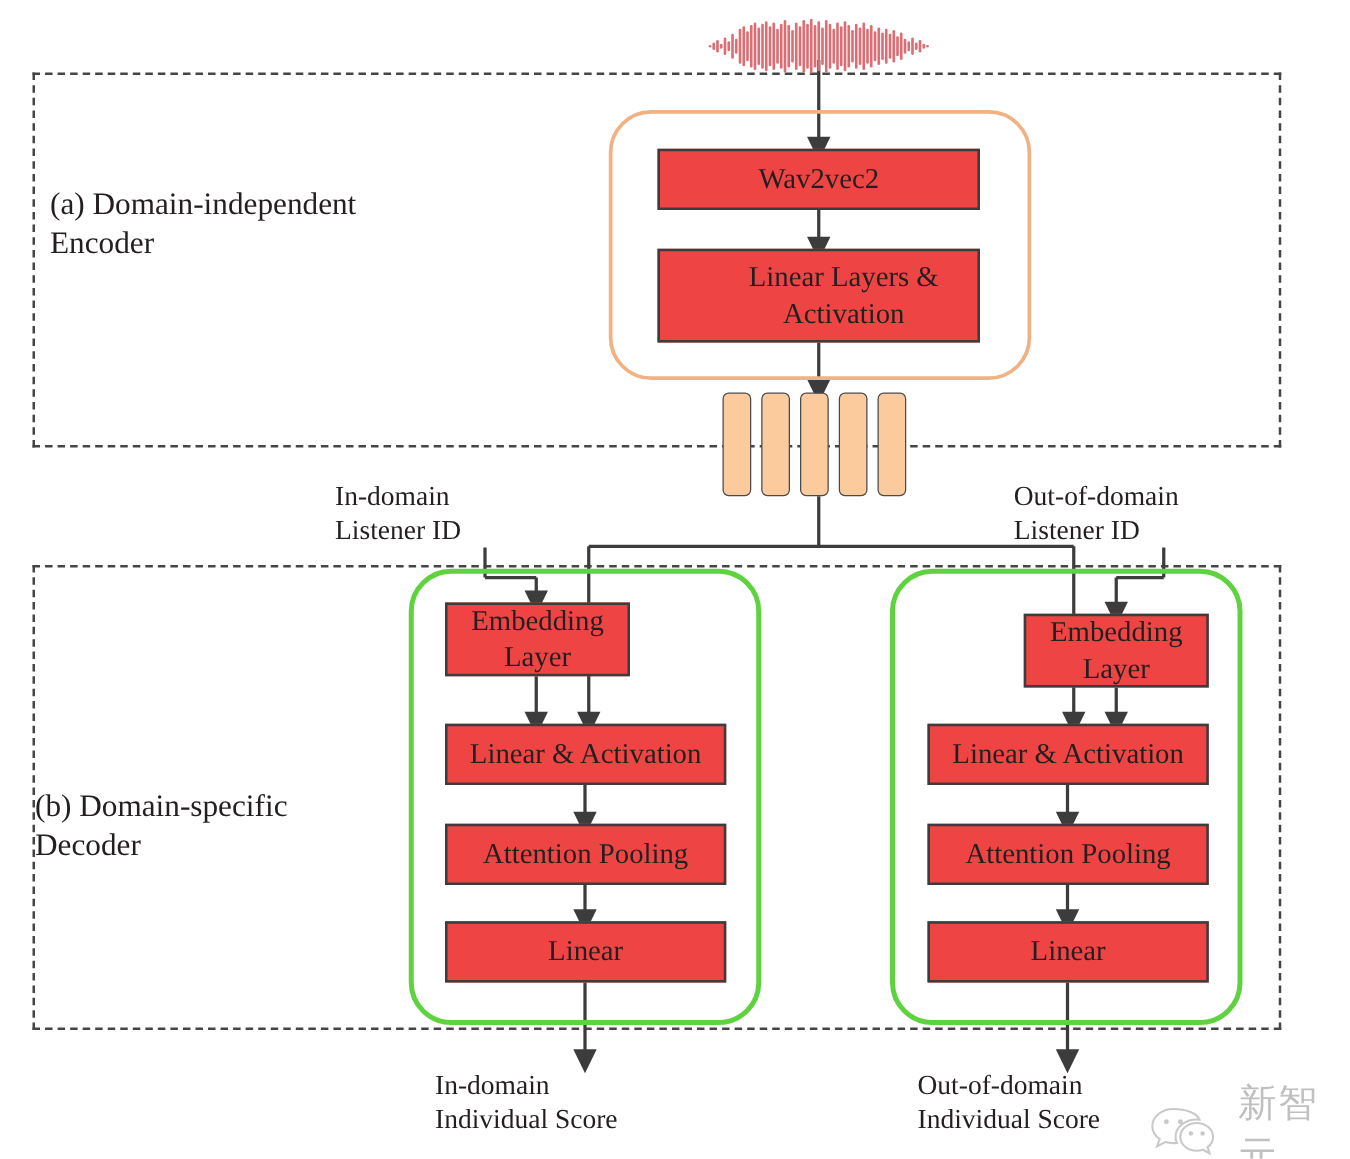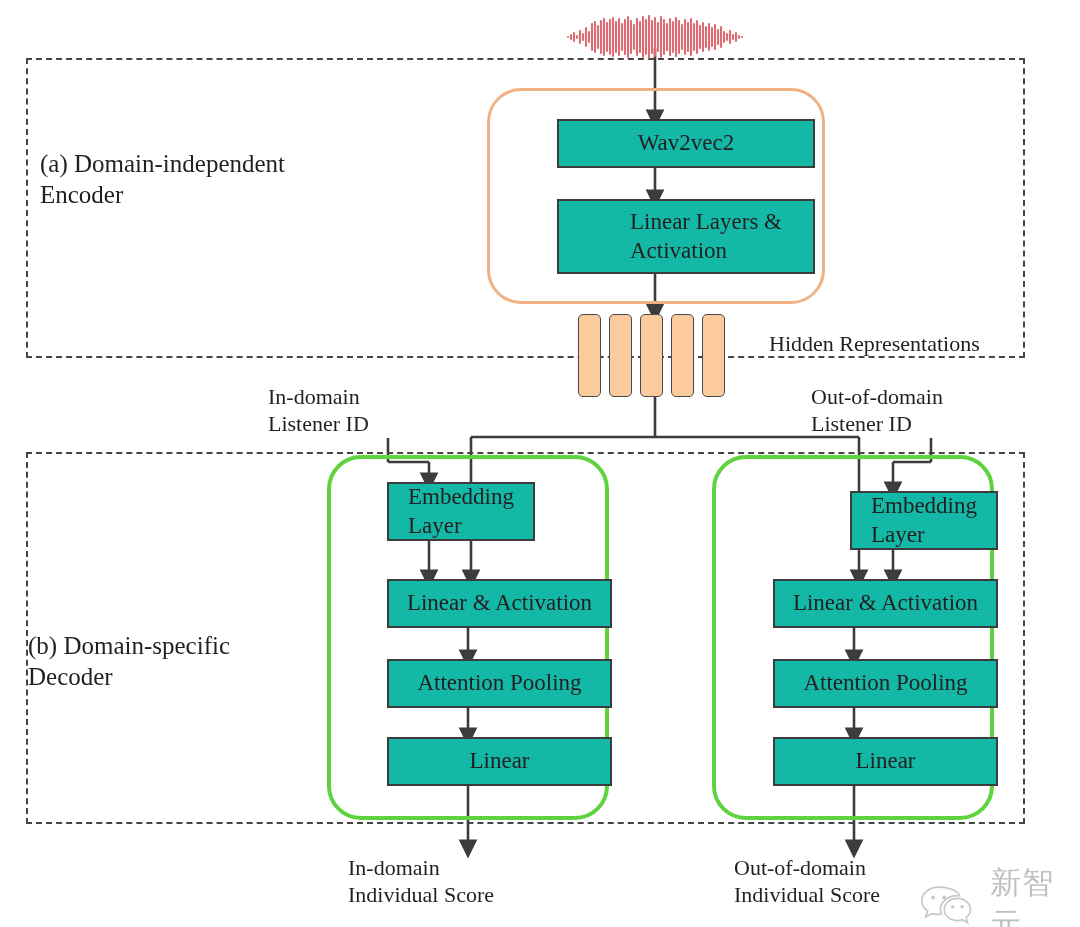--- a/index.html
+++ b/index.html
@@ -40,29 +40,28 @@
     font-size: 22px;
   }
   .box-label {
     font-size: 23px;
   }
   
   .pbox {
     position: absolute;
     box-sizing: border-box;
     border: 2.3px solid #3c3c3c;
-    background: #14b8a6;
+    background: #ef4444;
     display: flex;
     align-items: center;
     justify-content: center;
-    text-align: left;
+    text-align: center;
     line-height: 1.22;
     color: #231f20;
     white-space: pre-line;
-    margin-left: 31px;
   }
   
   .group-frame {
     position: absolute;
     box-sizing: border-box;
     background: transparent;
   }
   .frame-encoder {
     border: 3px solid #f0b183;
     border-radius: 34px;
@@ -254,21 +253,20 @@
   <div class="pbox box-label" style="left:356px; top:659px; width:225px; height:49px;">Attention Pooling</div>
   <div class="pbox box-label" style="left:356px; top:737px; width:225px; height:49px;">Linear</div>
 
   <div class="pbox box-label" style="left:819px; top:491px; width:148px; height:59px;">Embedding
 Layer</div>
   <div class="pbox box-label" style="left:742px; top:579px; width:225px; height:49px;">Linear &amp; Activation</div>
   <div class="pbox box-label" style="left:742px; top:659px; width:225px; height:49px;">Attention Pooling</div>
   <div class="pbox box-label" style="left:742px; top:737px; width:225px; height:49px;">Linear</div>
 
 
-  <div class="txt side-label" style="left:769px; top:330px; width:260px; text-align:left;">Hidden Representations</div>
 
   <div class="txt section-label" style="left:40px; top:148px; width:330px;">(a) Domain-independent
 Encoder</div>
 
   <div class="txt section-label" style="left:28px; top:630px; width:330px;">(b) Domain-specific
 Decoder</div>
 
   <div class="txt side-label" style="left:268px; top:383px; width:240px;">In-domain
 Listener ID</div>
 

